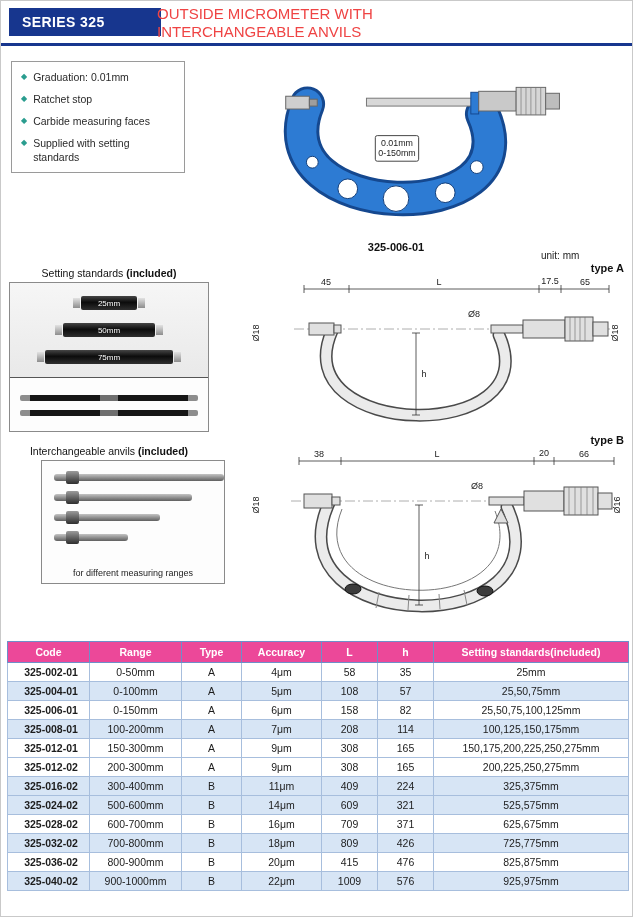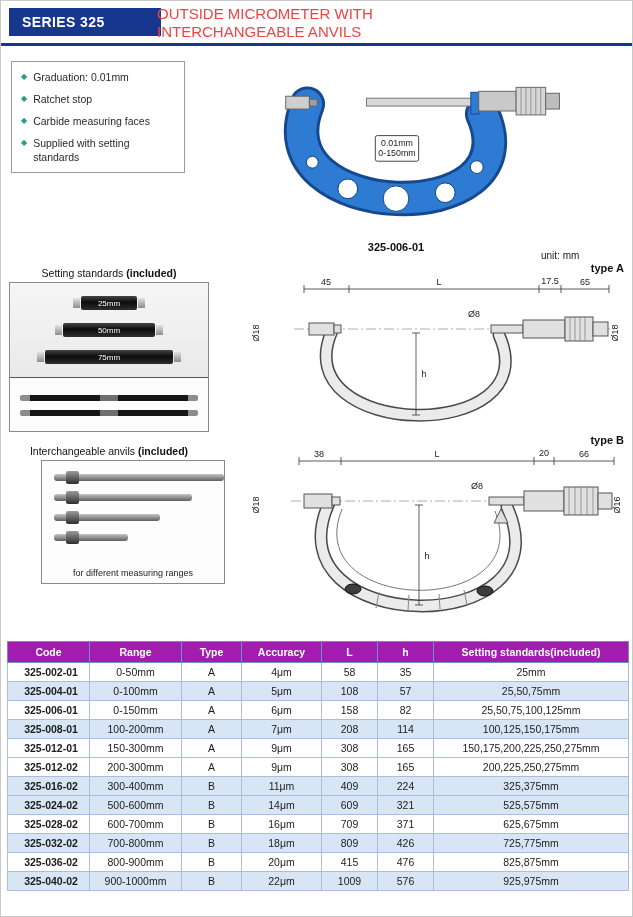--- a/index.html
+++ b/index.html
@@ -58,21 +58,21 @@
   .frame-fill{fill:none;stroke:#ebebeb;stroke-width:10;stroke-linecap:round;}
   .inner-arc{fill:none;stroke:#777;stroke-width:1;}
   .rib{stroke:#888;stroke-width:1;}
   .part{fill:#e0e0e0;stroke:#555;stroke-width:1;}
   .knurl{stroke:#777;stroke-width:.7;}
   .grip{fill:#3c3c3c;stroke:#111;stroke-width:1;}
   .hole{fill:#fff;stroke:#123e7a;stroke-width:1;}
 
   
   .spec-table{position:absolute;left:6px;top:640px;width:621px;border-collapse:collapse;table-layout:fixed;font-size:10.5px;border:1px solid #4a72b4;}
-  .spec-table th{background:#a21caf;color:#fff;font-weight:bold;border:1px solid #6d8fc9;padding:4px 2px;}
+  .spec-table th{background:#ec4899;color:#fff;font-weight:bold;border:1px solid #6d8fc9;padding:4px 2px;}
   .spec-table td{border:1px solid #a7bedd;padding:2px 3px;text-align:center;color:#1c1c1c;height:14px;}
   .spec-table tr.alt td{background:#d7e5f5;}
   .spec-table td.code{font-weight:bold;text-align:center;padding-left:8px;}
 </style>
 </head>
 <body>
 
 <div class="page">
 
   <div class="series-badge">

